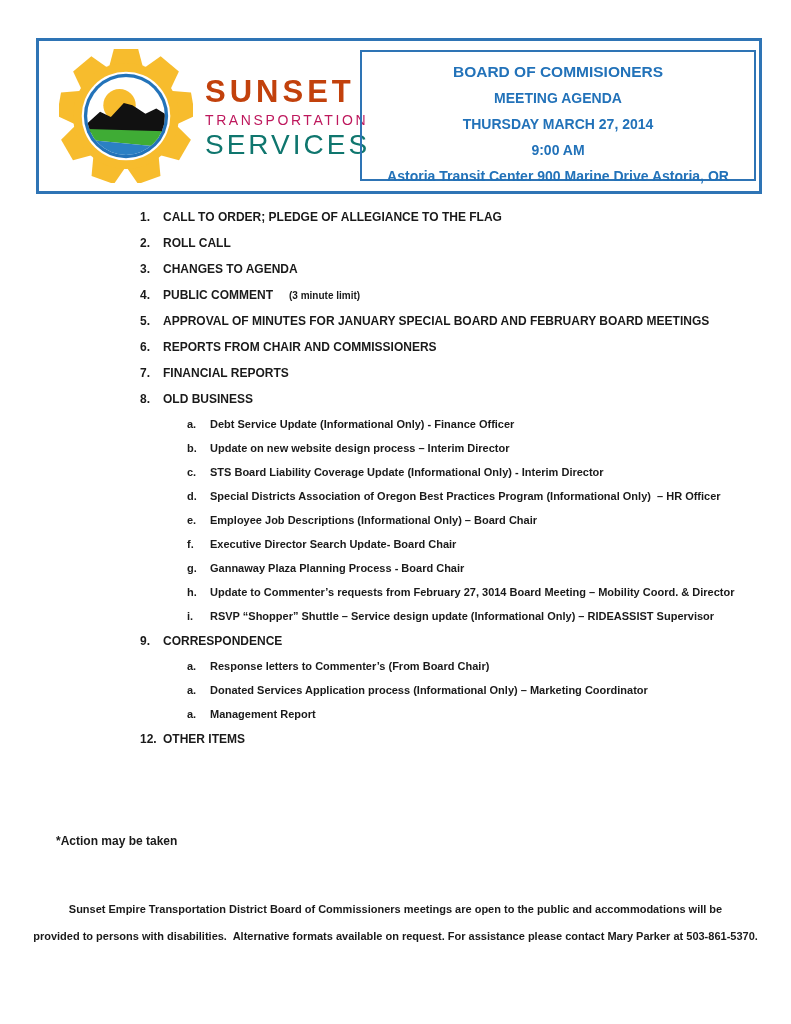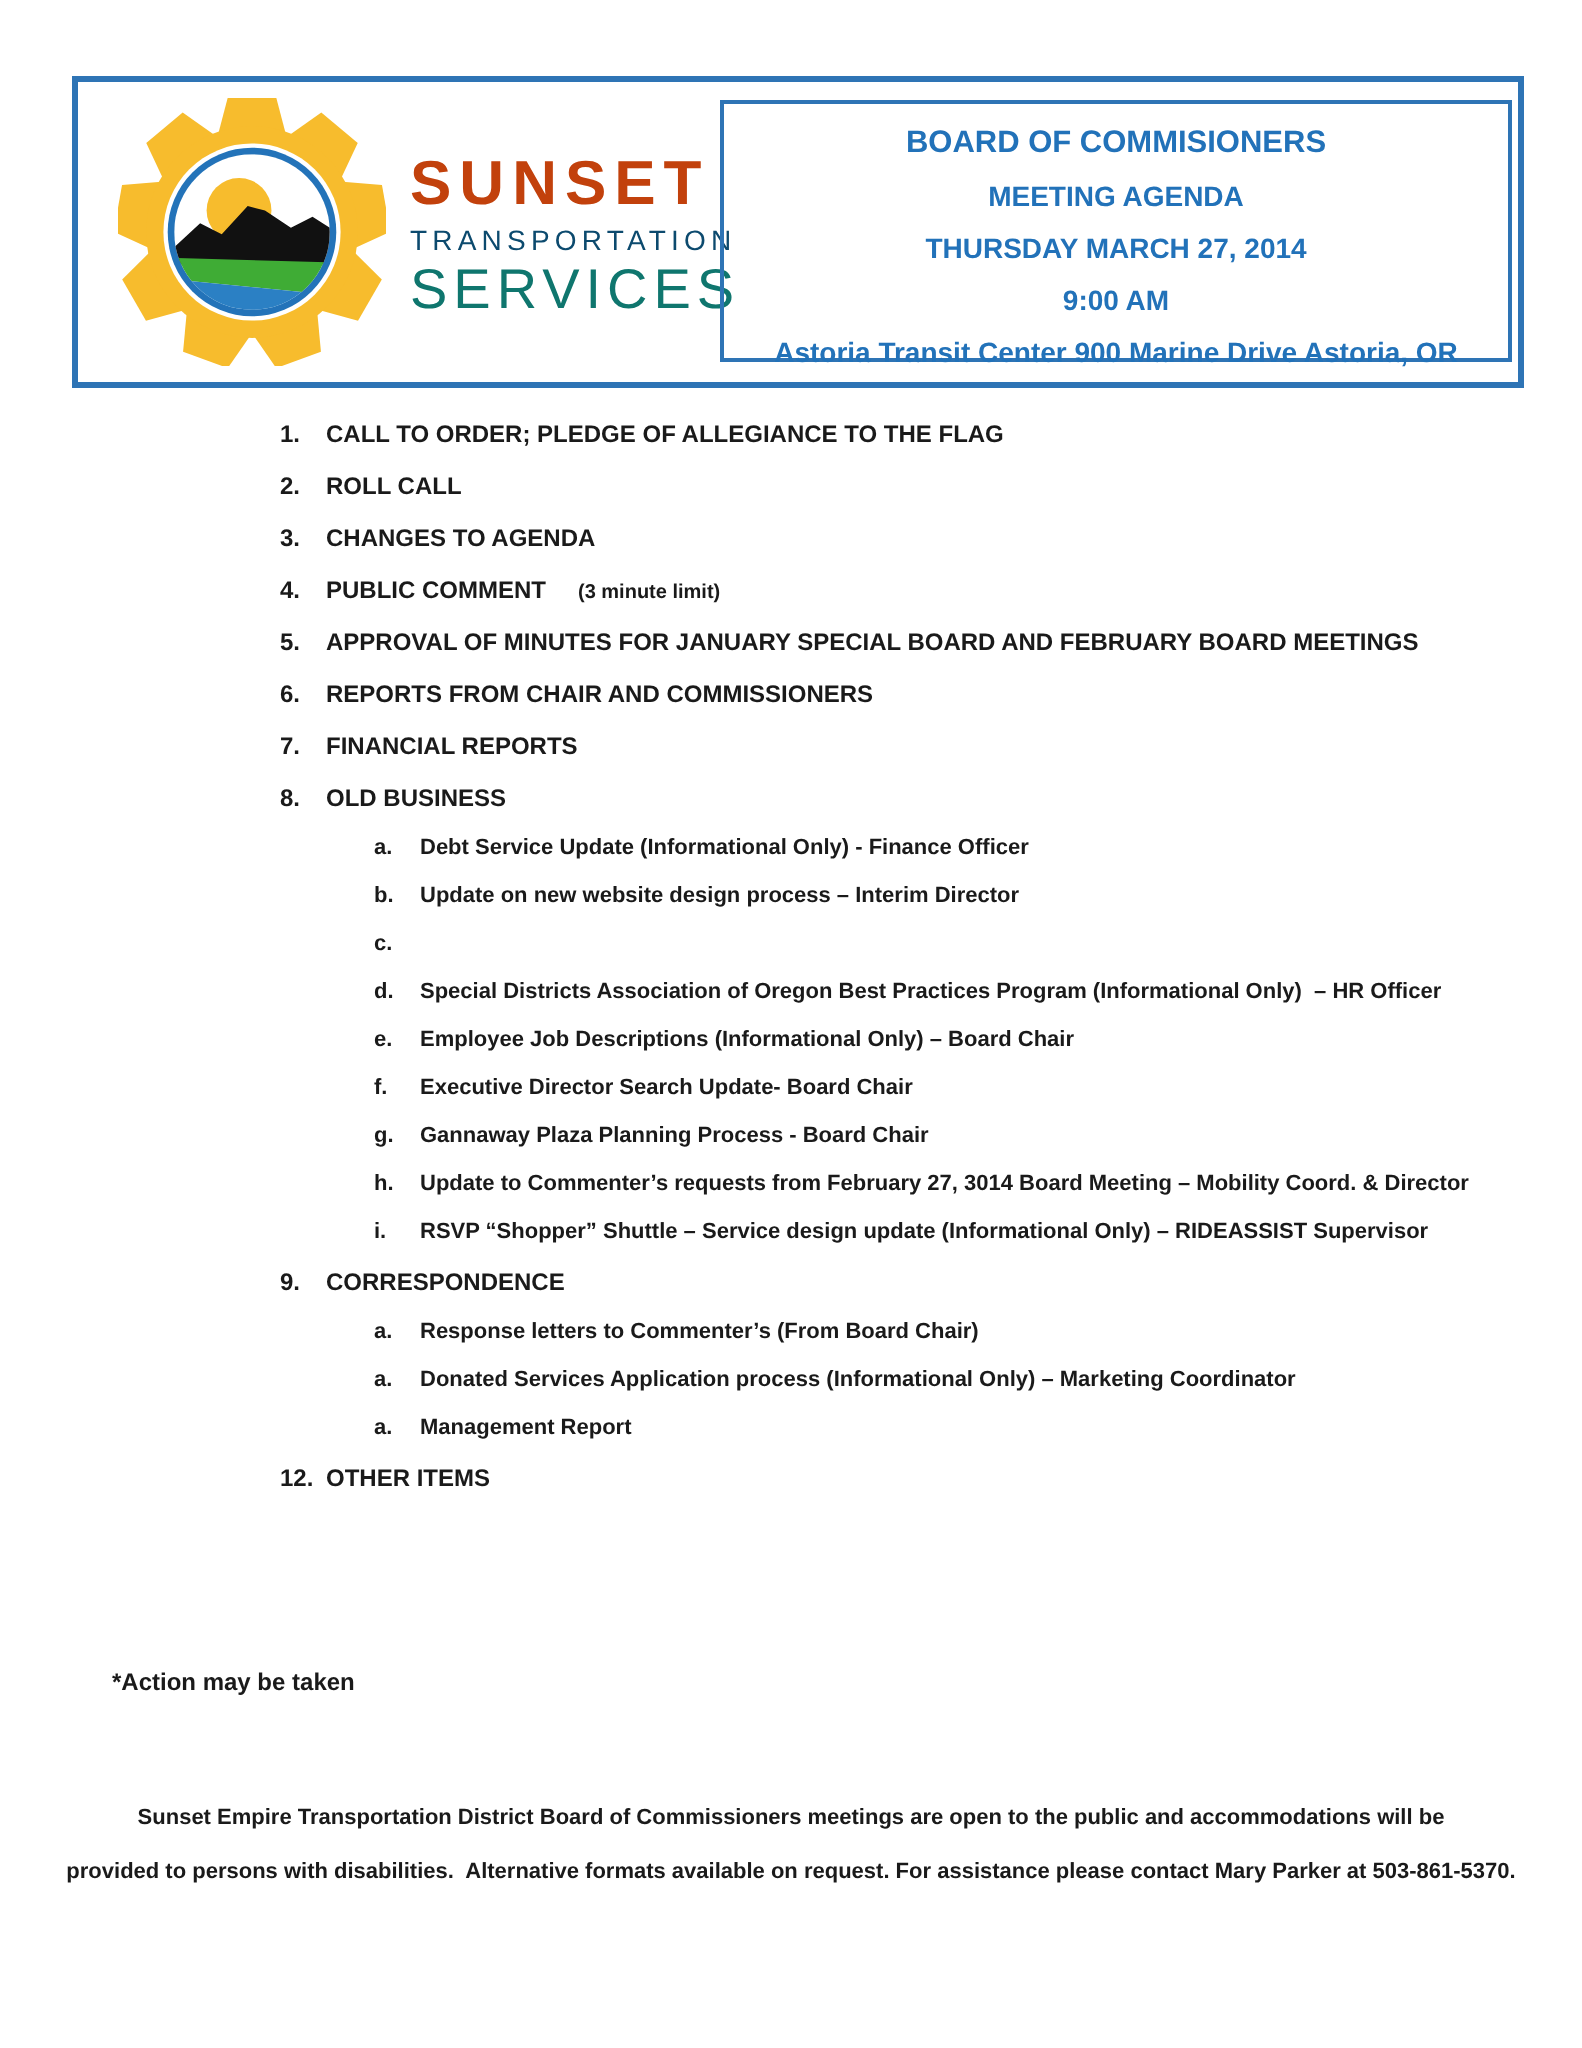--- a/index.html
+++ b/index.html
@@ -9,21 +9,21 @@
   }
   
   .header-box{
     position:absolute;left:36px;top:38px;width:726px;height:156px;
     border:3px solid #2E74B5;box-sizing:border-box;background:#fff;
   }
   .logo-wrap{position:absolute;left:20px;top:8px;display:flex;align-items:center;}
   .gear-svg{width:134px;height:134px;display:block;}
   .logo-text{margin-left:12px;margin-top:4px;}
   .logo-title{font-size:31px;font-weight:bold;color:#c2410c;letter-spacing:4px;line-height:1.05;}
-  .logo-line2{font-size:14px;color:#0c4a6e;letter-spacing:2.6px;margin-top:4px;line-height:1.05;}
+  .logo-line2{font-size:14px;color:#be185d;letter-spacing:2.6px;margin-top:4px;line-height:1.05;}
   .logo-line3{font-size:28px;color:#0f766e;letter-spacing:3px;margin-top:3px;line-height:1.05;}
   .info-box{
     position:absolute;left:321px;top:9px;right:3px;bottom:10px;
     border:2px solid #2E74B5;box-sizing:border-box;
     text-align:center;color:#2272B9;font-weight:bold;padding-top:7px;
   }
   .info-line{font-size:14px;line-height:26px;white-space:nowrap;}
   .info-title{font-size:15.5px;}
   
   .agenda{position:absolute;left:140px;top:210px;right:16px;}
@@ -124,20 +124,21 @@
     <div class="row sub">
       <span class="num">a.</span>
       <span class="txt">Debt Service Update (Informational Only) - Finance Officer</span>
     </div>
     <div class="row sub">
       <span class="num">b.</span>
       <span class="txt">Update on new website design process – Interim Director</span>
     </div>
     <div class="row sub">
       <span class="num">c.</span>
+      <span class="txt">STS Board Liability Coverage Update (Informational Only) - Interim Director</span>
     </div>
     <div class="row sub">
       <span class="num">d.</span>
       <span class="txt">Special Districts Association of Oregon Best Practices Program (Informational Only)  – HR Officer</span>
     </div>
     <div class="row sub">
       <span class="num">e.</span>
       <span class="txt">Employee Job Descriptions (Informational Only) – Board Chair</span>
     </div>
     <div class="row sub">

